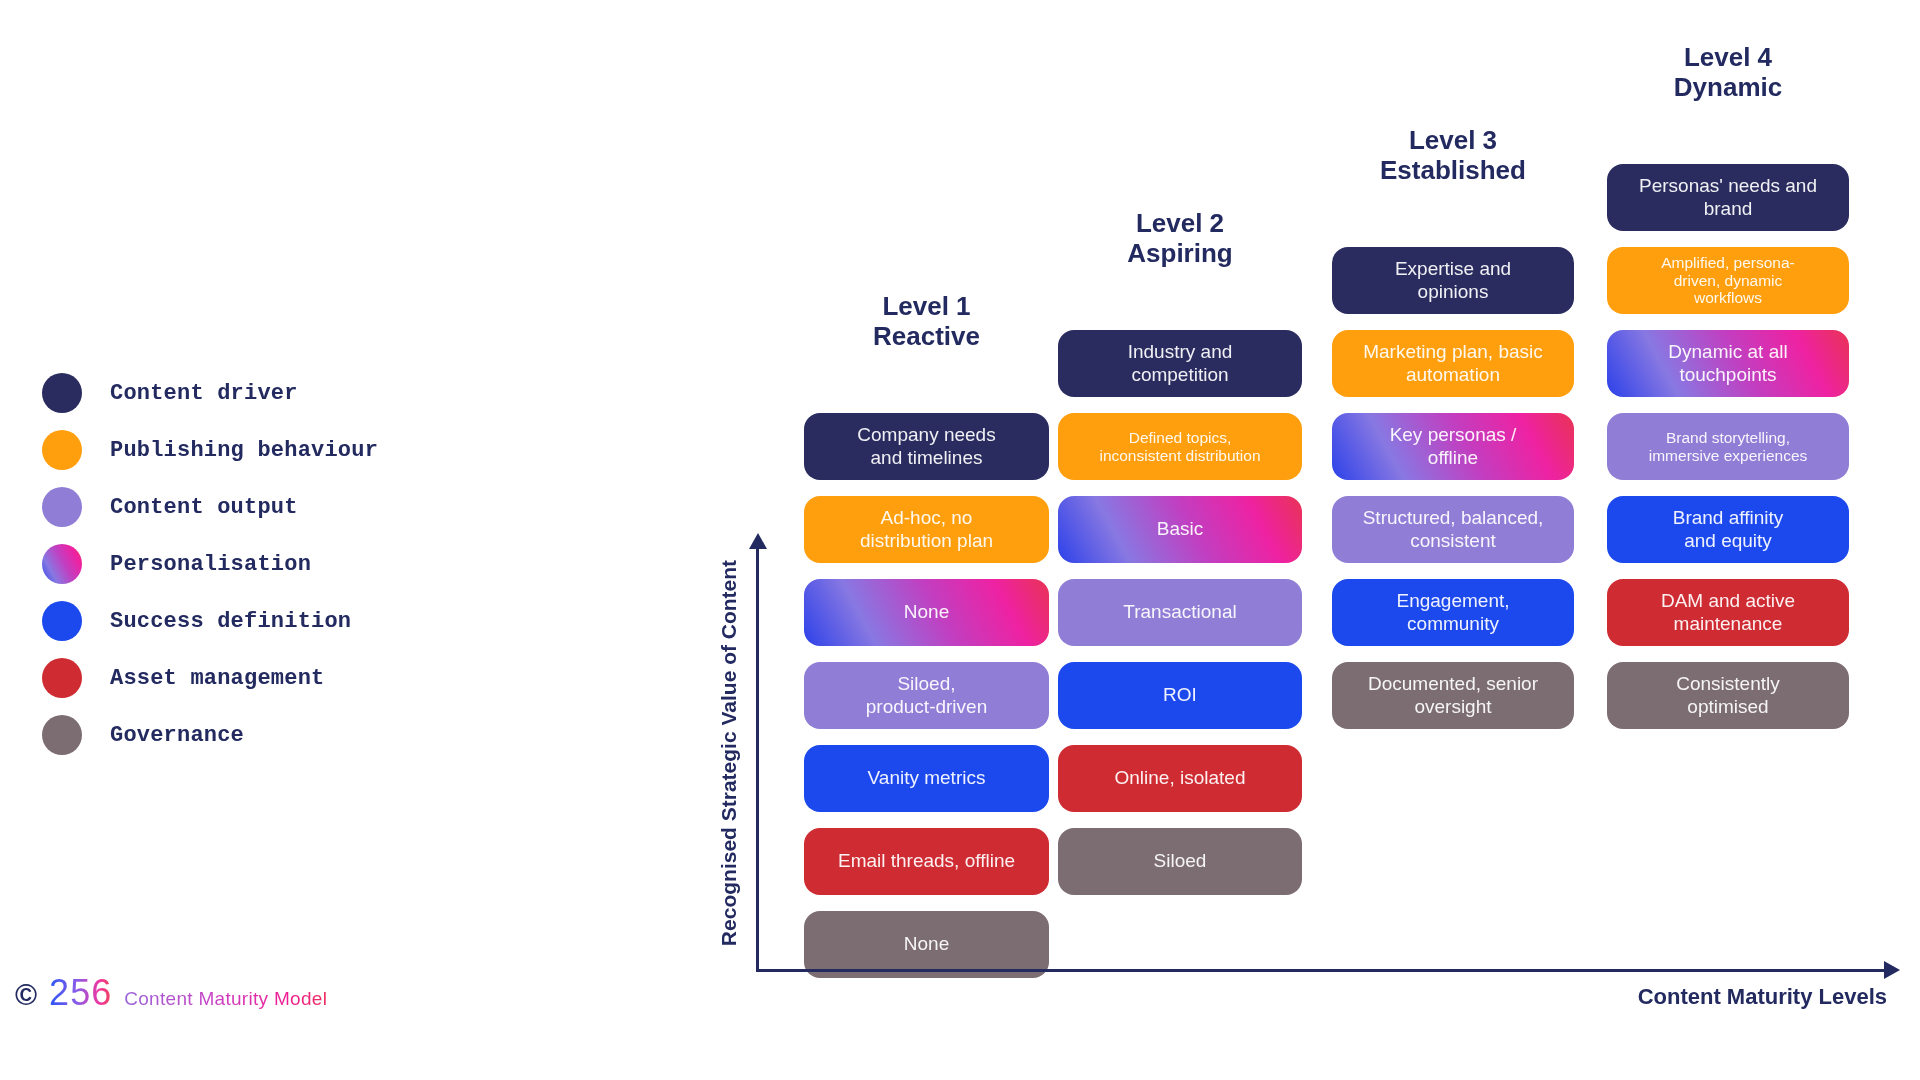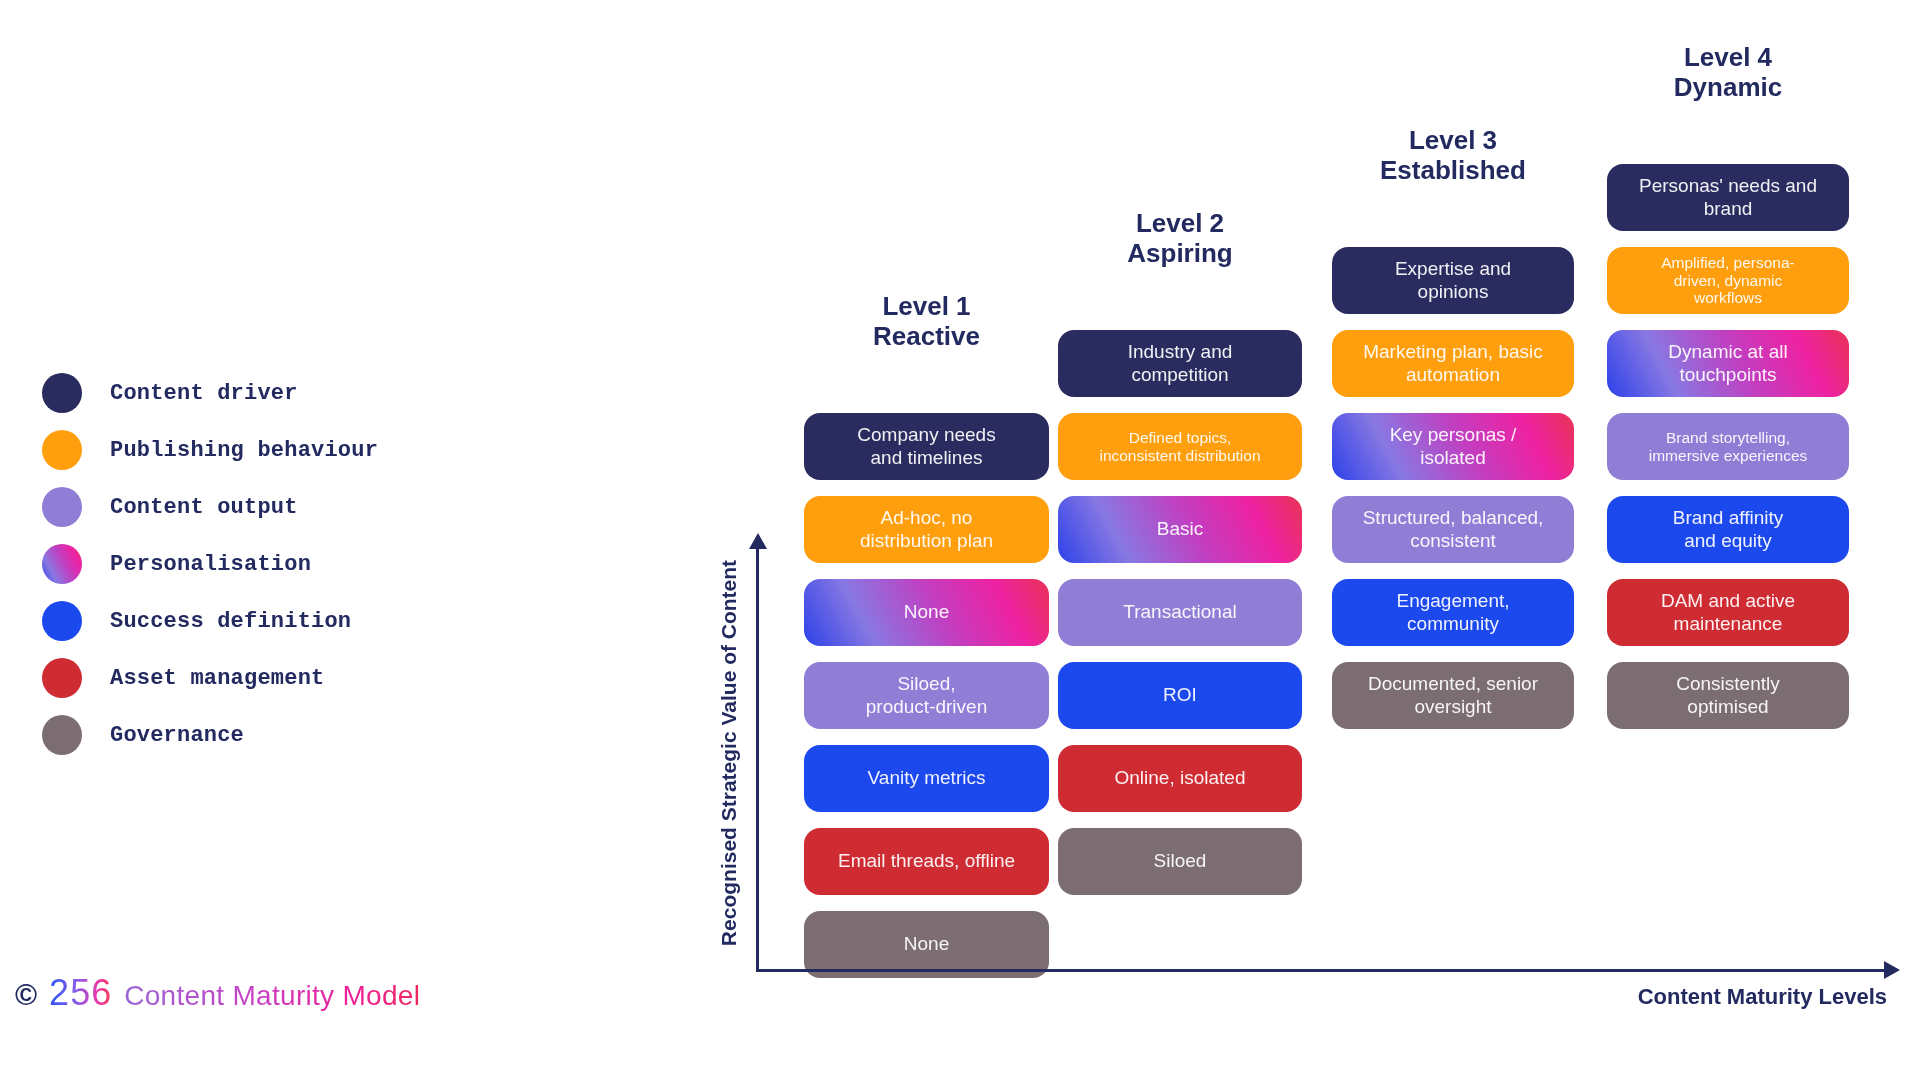--- a/index.html
+++ b/index.html
@@ -46,21 +46,21 @@
   }
   .x-axis-label{
     position:absolute;left:1400px;top:984px;width:487px;text-align:right;
     font-size:22px;font-weight:700;color:var(--ink);
   }
   
   .footer{position:absolute;left:15px;top:972px;display:flex;align-items:baseline;gap:12px;}
   .copyright{font-size:30px;font-weight:600;color:var(--ink);}
   .brand,.footer-title{font-weight:400;color:#C840C4;}
   .brand{font-size:36px;letter-spacing:1px;}
-  .footer-title{font-size:28px;letter-spacing:.3px;}
+  .footer-title{font-size:19px;letter-spacing:.3px;}
   @supports ((-webkit-background-clip:text) or (background-clip:text)){
     .brand{background-image:var(--brand-grad);-webkit-background-clip:text;background-clip:text;color:transparent;}
     .footer-title{background-image:var(--title-grad);-webkit-background-clip:text;background-clip:text;color:transparent;}
   }
 </style>
 </head>
 <body>
 
 <div id="stage">
 
@@ -125,21 +125,21 @@
   </div>
 
   <div class="column" style="left:1332px;top:125px;width:242px">
     <div class="col-header">Level 3
 Established</div>
     <div class="box cat-content-driver">Expertise and
 opinions</div>
     <div class="box cat-publishing-behaviour">Marketing plan, basic
 automation</div>
     <div class="box cat-personalisation">Key personas /
-isolated</div>
+offline</div>
     <div class="box cat-content-output">Structured, balanced,
 consistent</div>
     <div class="box cat-success-definition">Engagement,
 community</div>
     <div class="box cat-governance">Documented, senior
 oversight</div>
   </div>
 
   <div class="column" style="left:1607px;top:42px;width:242px">
     <div class="col-header">Level 4

